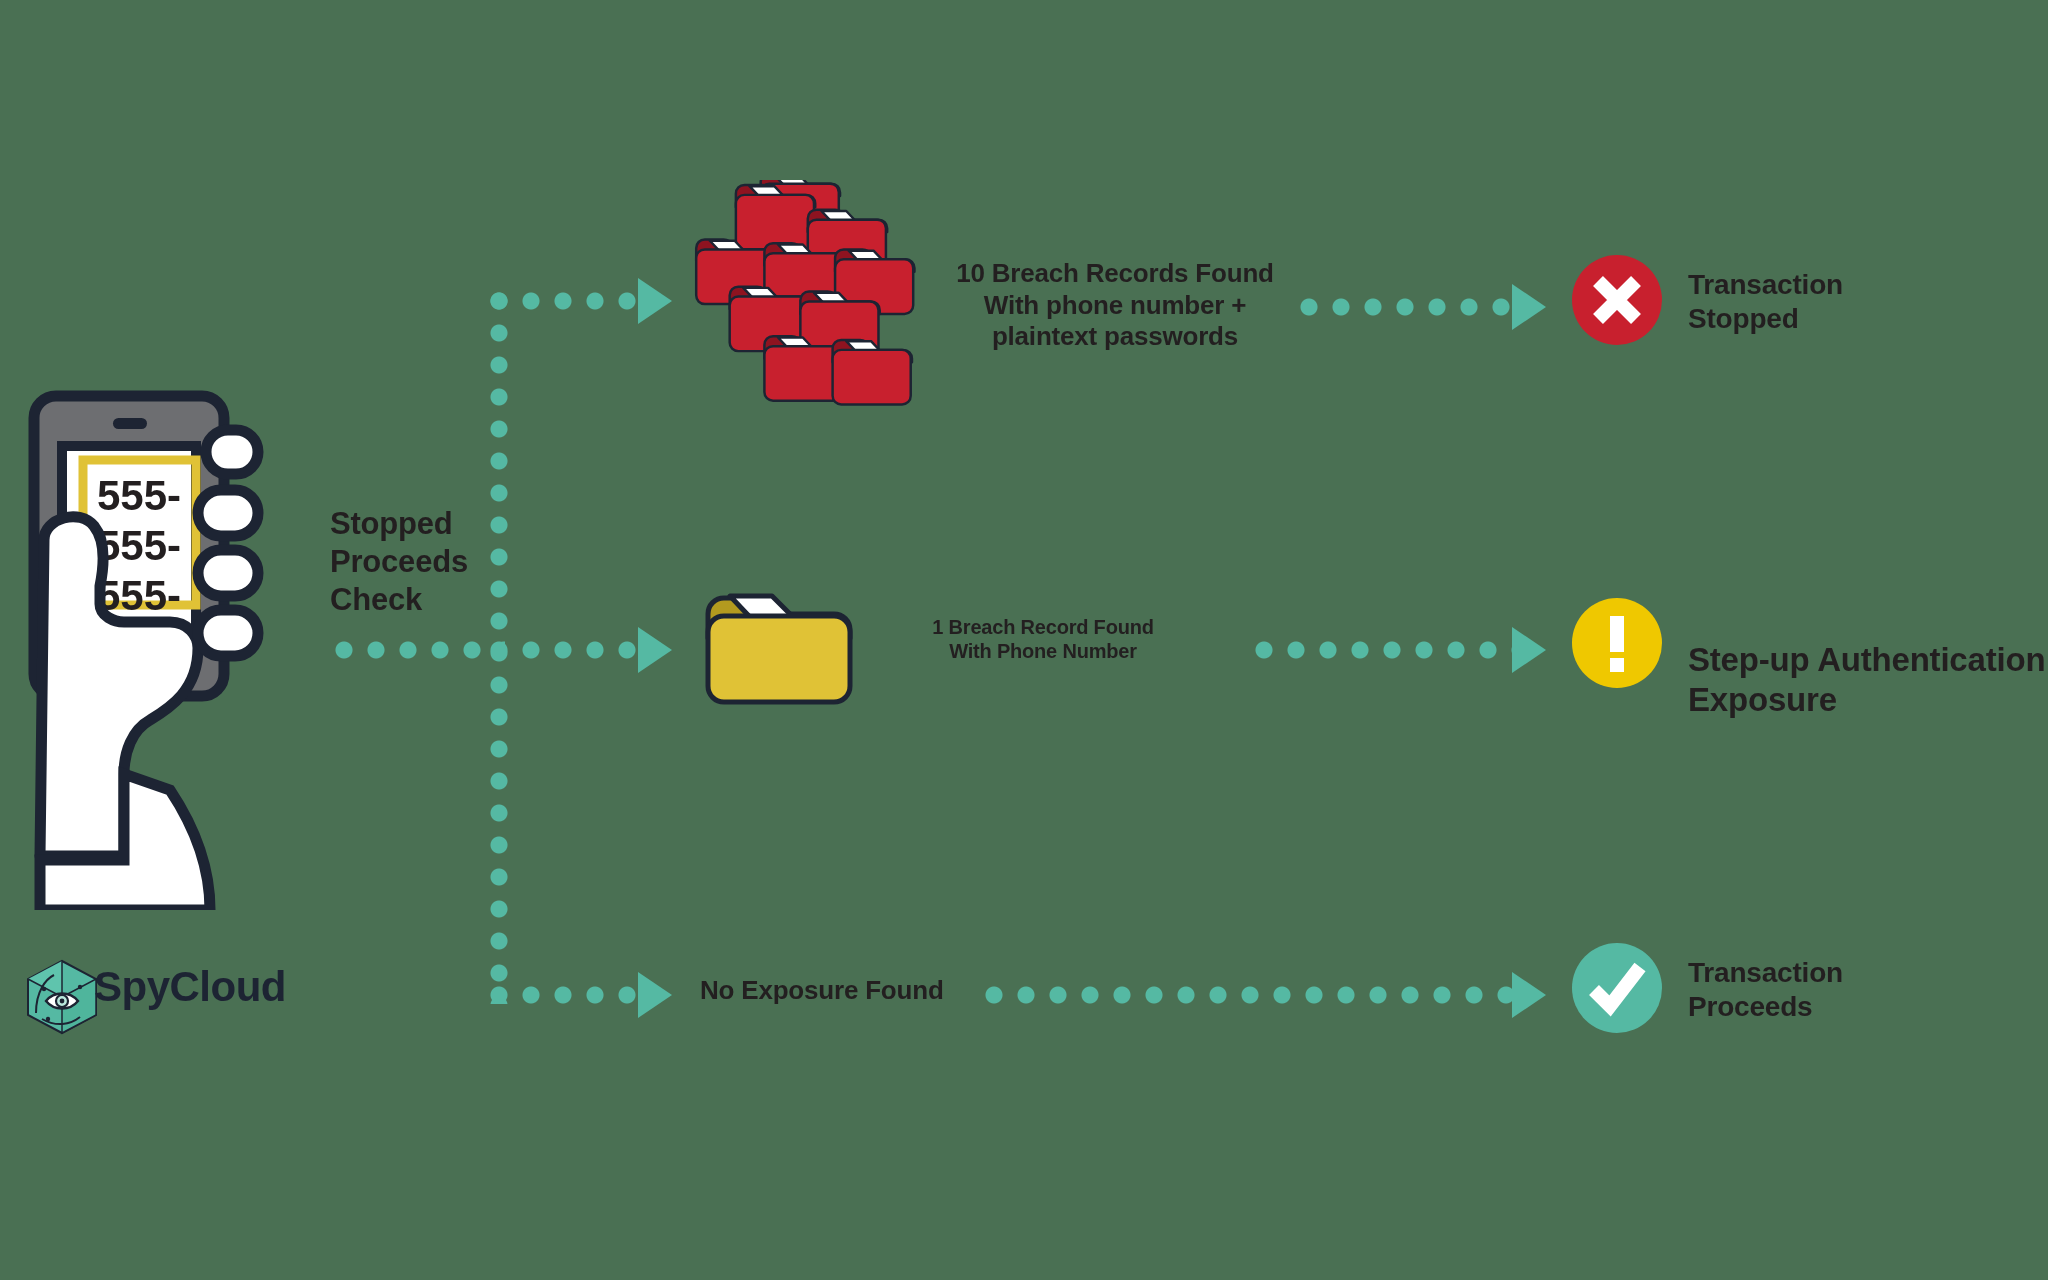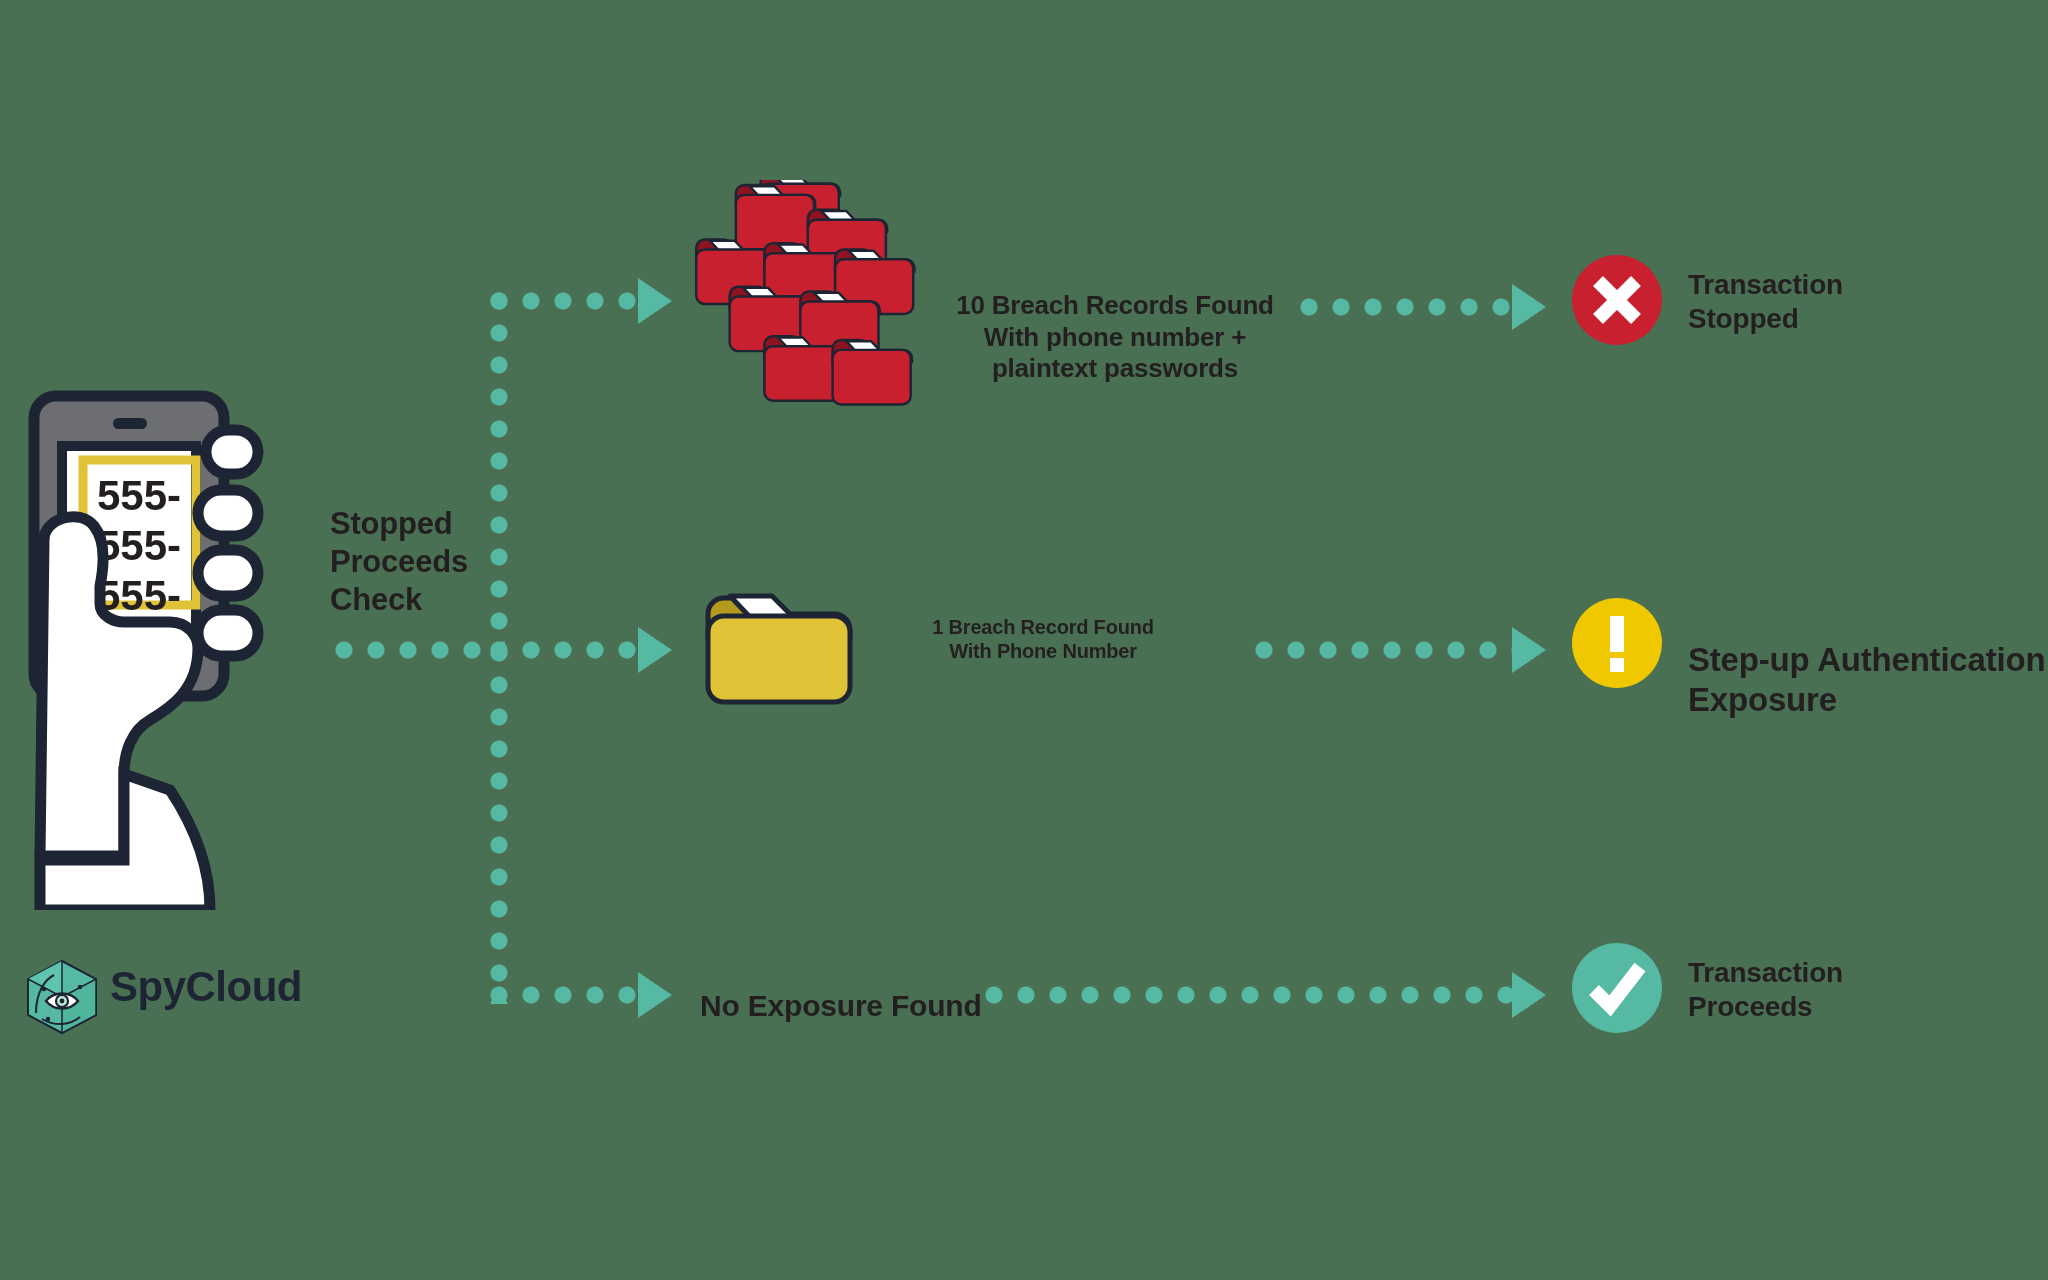--- a/index.html
+++ b/index.html
@@ -39,21 +39,21 @@
     line-height:1.22;letter-spacing:-0.2px;
   }
   .label.center{text-align:center;}
 
   
   .phone-wrap{position:absolute;left:20px;top:390px;width:320px;height:520px;}
 
   
   .logo-wrap{position:absolute;left:22px;top:955px;width:280px;height:90px;}
   .logo-text{
-    position:absolute;left:88px;top:8px;
+    position:absolute;left:72px;top:8px;
     font-size:42px;font-weight:700;color:#1d2433;letter-spacing:-0.5px;
   }
 </style>
 </head>
 <body>
 
 <div id="stage">
 
   <div class="phone-wrap">
     <svg width="320" height="520" viewBox="0 0 320 520">
@@ -152,21 +152,21 @@
       <use href="#redfolder" x="8" y="92" transform="scale(0.62)"></use>
       <use href="#redfolder" x="118" y="98" transform="scale(0.62)"></use>
       <use href="#redfolder" x="232" y="108" transform="scale(0.62)"></use>
       <use href="#redfolder" x="62" y="168" transform="scale(0.62)"></use>
       <use href="#redfolder" x="176" y="176" transform="scale(0.62)"></use>
       <use href="#redfolder" x="118" y="248" transform="scale(0.62)"></use>
       <use href="#redfolder" x="228" y="254" transform="scale(0.62)"></use>
     </svg>
   </div>
 
-  <div class="label center" style="left:950px;top:258px;width:330px;font-size:26px;margin-top:32px;">
+  <div class="label center" style="left:950px;top:258px;width:330px;font-size:26px;">
     <div>10 Breach Records Found</div>
     <div>With phone number +</div>
     <div>plaintext passwords</div>
   </div>
 
   <div class="abs" style="left:1572px;top:255px;width:90px;height:90px;">
     <svg width="90" height="90" viewBox="0 0 90 90">
       <circle cx="45" cy="45" r="45" fill="#c8202e"></circle>
       <path d="M26,26 L64,64 M64,26 L26,64" stroke="#ffffff" stroke-width="14" stroke-linecap="butt"></path>
     </svg>
@@ -196,21 +196,21 @@
       <circle cx="45" cy="45" r="45" fill="#efc800"></circle>
       <rect x="38" y="18" width="14" height="36" fill="#ffffff"></rect>
       <rect x="38" y="60" width="14" height="14" fill="#ffffff"></rect>
     </svg>
   </div>
   <div class="label" style="left:1688px;top:640px;font-size:33px;">
     <div>Step-up Authentication</div>
     <div>Exposure</div>
   </div>
 
-  <div class="label" style="left:700px;top:975px;font-size:30px;margin-top:13px;">
+  <div class="label" style="left:700px;top:975px;font-size:26px;">
     <div>No Exposure Found</div>
   </div>
 
   <div class="abs" style="left:1572px;top:943px;width:90px;height:90px;">
     <svg width="90" height="90" viewBox="0 0 90 90">
       <circle cx="45" cy="45" r="45" fill="#55b9a3"></circle>
       <path d="M22,47 L38,63 L68,24" fill="none" stroke="#ffffff" stroke-width="14" stroke-linecap="butt" stroke-linejoin="miter"></path>
     </svg>
   </div>
   <div class="label" style="left:1688px;top:956px;font-size:28px;">

